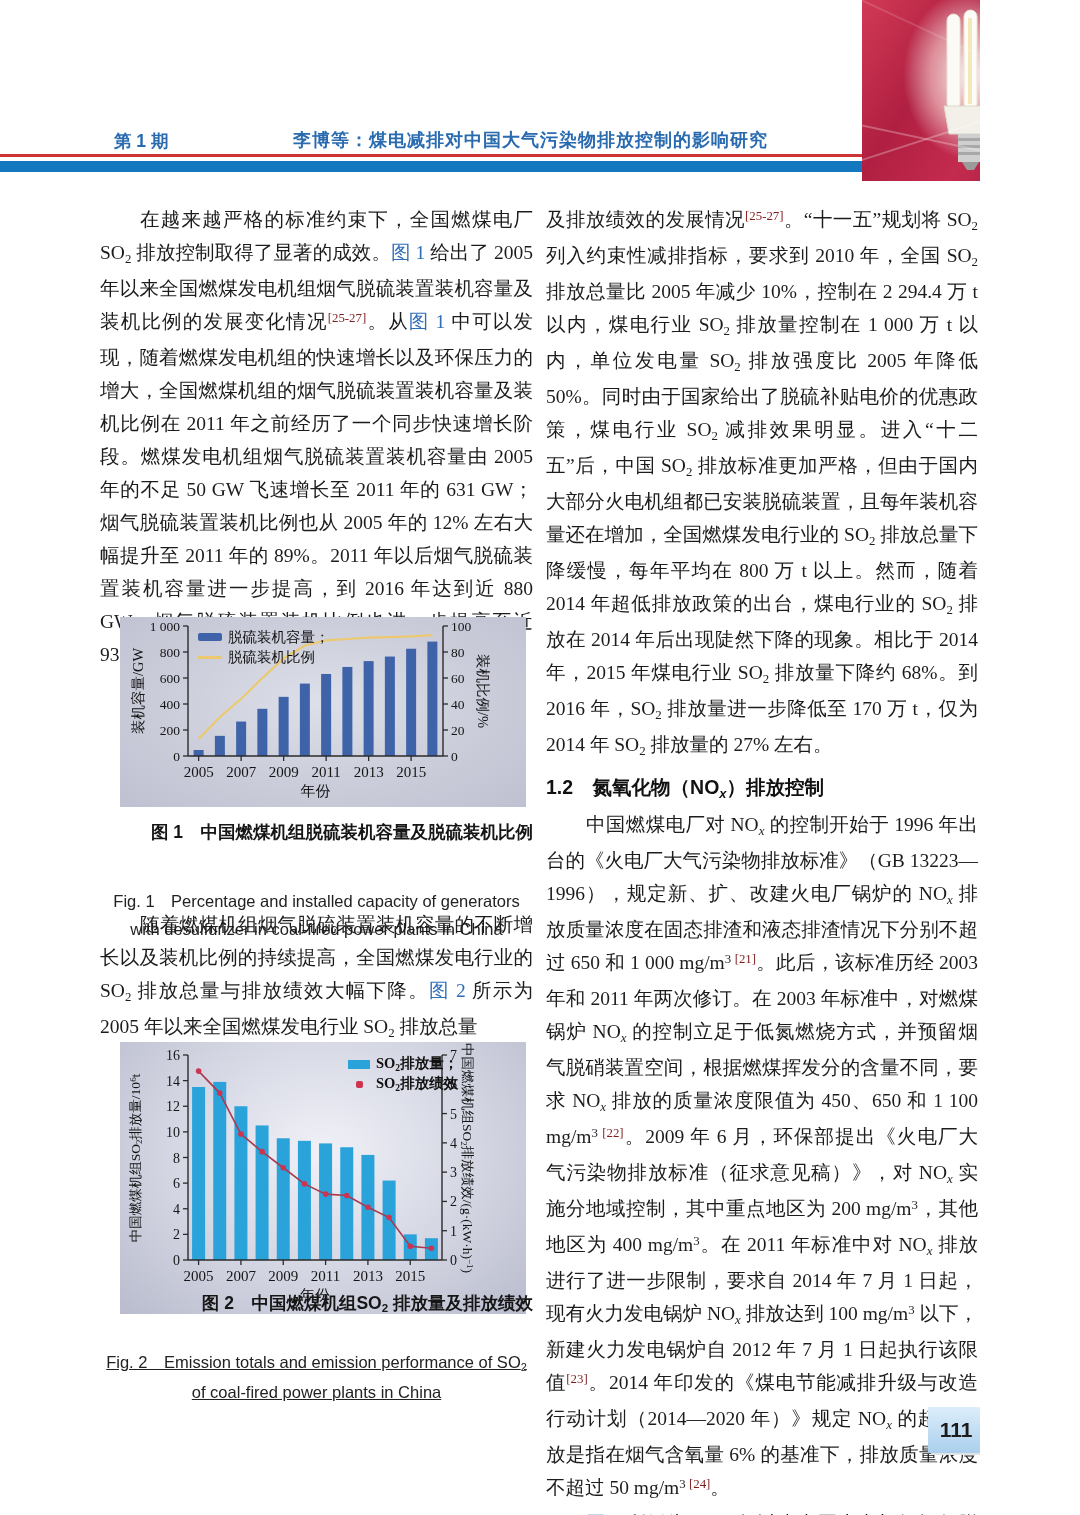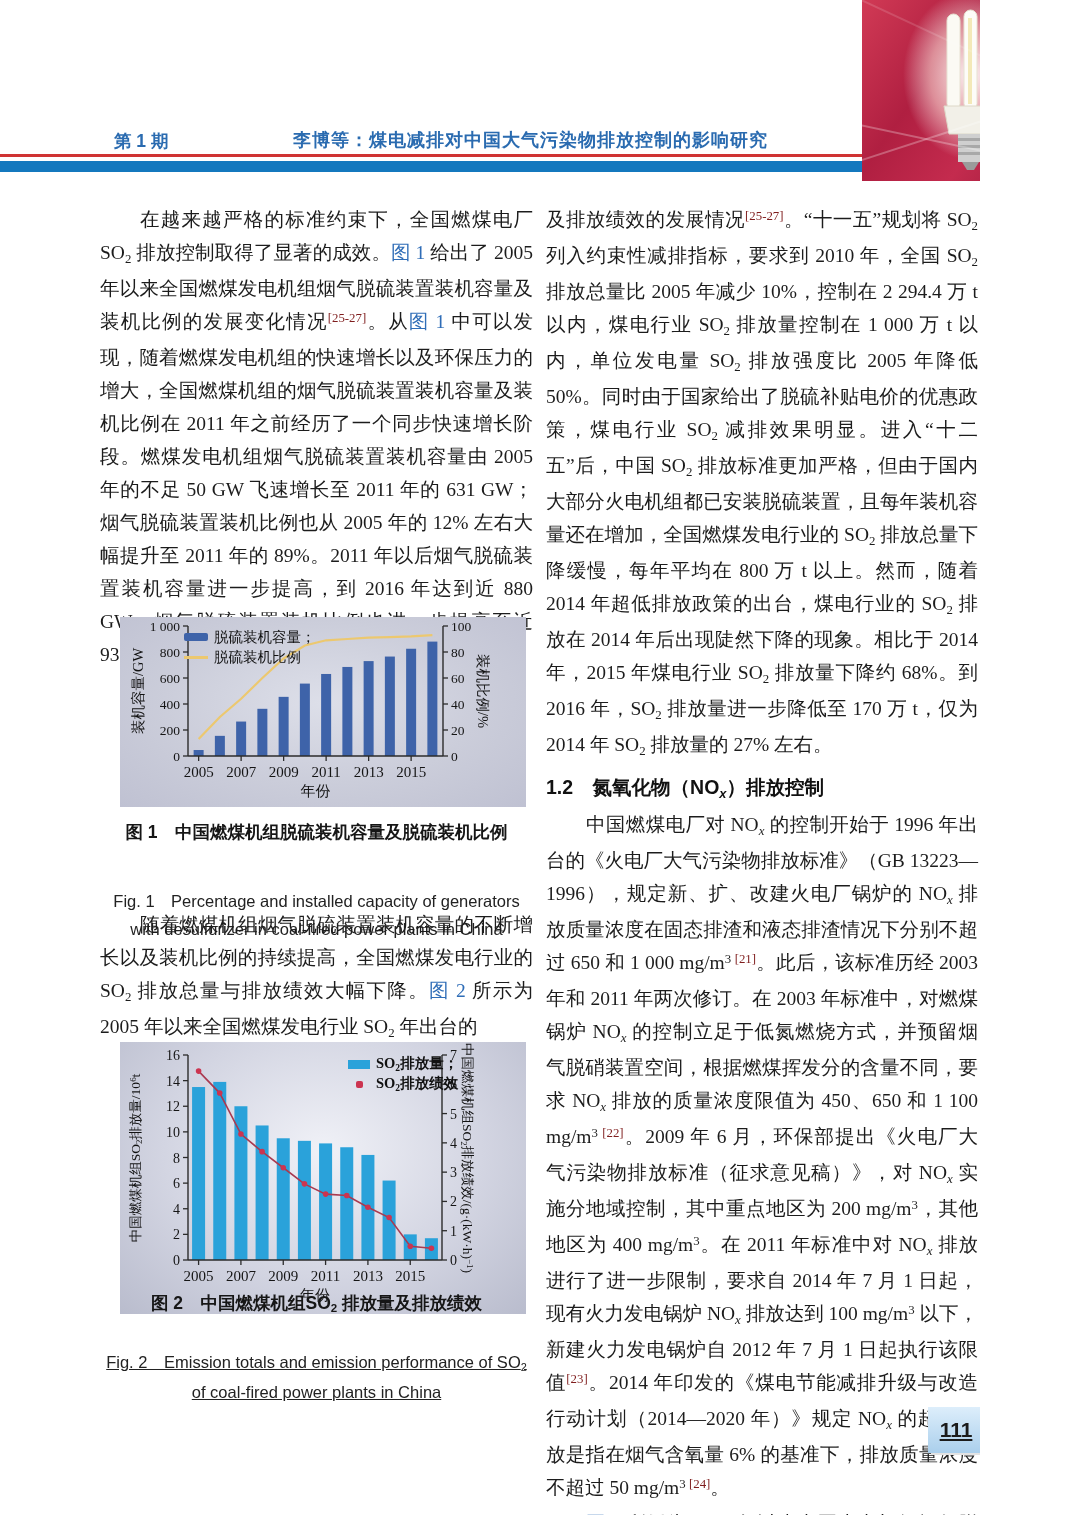--- a/index.html
+++ b/index.html
@@ -51,31 +51,31 @@
 
   .vlabel{position:absolute;white-space:nowrap;color:#111;}
   .vl-left{transform:translate(-50%,-50%) rotate(-90deg);}
   .vl-right{transform:translate(-50%,-50%) rotate(90deg);}
   .f1-yl{left:18px;top:74px;font-size:14.5px;}
   .f1-yr{left:362px;top:74px;font-size:14.5px;}
   .f2-yl{left:16px;top:116px;font-size:13.5px;}
   .f2-yr{left:347px;top:116px;font-size:13.5px;}
 
   
-  .cap-zh{position:absolute;left:100px;width:433px;text-align:center;
+  .cap-zh{position:absolute;left:100px;width:433px;text-align:right;
           font:bold 17.5px "Liberation Sans",sans-serif;color:#161616;}
   .cap-en{position:absolute;left:100px;width:433px;text-align:center;
           font:16.5px "Liberation Sans",sans-serif;color:#222;line-height:28px;}
 
   
   .pagenum{position:absolute;left:928px;top:1407px;width:56px;height:46px;
            background:linear-gradient(180deg,#ddeefb 0%,#aacfec 100%);
            box-shadow:3px 2px 0 #e3e3e3;
            font:bold 21px "Liberation Sans",sans-serif;color:#1b1b1b;
-           display:flex;align-items:center;justify-content:center;text-decoration:underline;}
+           display:flex;align-items:center;justify-content:center;}
 </style>
 </head>
 <body>
 
 <div id="page">
 
   <div class="hdr-issue">第 1 期</div>
   <div class="hdr-title">李博等：煤电减排对中国大气污染物排放控制的影响研究</div>
   <div class="rule-red"></div>
   <div class="rule-blue"></div>
@@ -159,41 +159,41 @@
         <text x="163.625" y="160" text-anchor="middle" font-size="15" fill="#151515">2009</text>
         <line x1="206.125" y1="139" x2="206.125" y2="144" stroke="#2b2b2b" stroke-width="1.3"></line>
         <text x="206.125" y="160" text-anchor="middle" font-size="15" fill="#151515">2011</text>
         <line x1="248.625" y1="139" x2="248.625" y2="144" stroke="#2b2b2b" stroke-width="1.3"></line>
         <text x="248.625" y="160" text-anchor="middle" font-size="15" fill="#151515">2013</text>
         <line x1="291.125" y1="139" x2="291.125" y2="144" stroke="#2b2b2b" stroke-width="1.3"></line>
         <text x="291.125" y="160" text-anchor="middle" font-size="15" fill="#151515">2015</text>
         <text x="195.5" y="179" text-anchor="middle" font-size="15" fill="#151515">年份</text>
         <polyline points="78.625,122.1 99.875,100 121.125,81.8 142.375,61 163.625,41.5 184.875,28.5 206.125,23.299999999999997 227.375,22 248.625,20.700000000000003 269.875,20.049999999999997 291.125,19.39999999999999 312.375,18.099999999999994" fill="none" stroke="#ecc86f" stroke-width="2.2"></polyline>
       </svg>
-    <div class="legend" style="left:64px;top:10px;">
+    <div class="legend" style="left:78px;top:10px;">
       <div class="lrow">
         <span class="sw sw-bar1"></span>
         <span><span>脱硫装机容量；</span></span>
       </div>
       <div class="lrow">
         <span class="sw sw-line1"></span>
         <span><span>脱硫装机比例</span></span>
       </div>
     </div>
     <div class="vlabel vl-left f1-yl"><span>装机容量/GW</span></div>
     <div class="vlabel vl-right f1-yr"><span>装机比例/%</span></div>
   </div>
   <div class="cap-zh" style="top:820px;">图 1　中国燃煤机组脱硫装机容量及脱硫装机比例</div>
   <div class="cap-en" style="top:846px;margin-top:41px;">
     <div>Fig. 1　Percentage and installed capacity of generators</div>
     <div>with desulfurizer in coal-fired power plants in China</div>
   </div>
 
   <div class="col" style="left:100px;top:908px;">
-    <div class="para indent"><span>随着燃煤机组烟气脱硫装置装机容量的不断增长以及装机比例的持续提高，全国燃煤发电行业的 SO</span><span class="r-sub">2</span><span> 排放总量与排放绩效大幅下降。</span><span class="r-blue">图 2</span><span> 所示为 2005 年以来全国燃煤发电行业 SO</span><span class="r-sub">2</span><span> 年出台的</span></div>
+    <div class="para indent"><span>随着燃煤机组烟气脱硫装置装机容量的不断增长以及装机比例的持续提高，全国燃煤发电行业的 SO</span><span class="r-sub">2</span><span> 排放总量与排放绩效大幅下降。</span><span class="r-blue">图 2</span><span> 所示为 2005 年以来全国燃煤发电行业 SO</span><span class="r-sub">2</span><span> 排放总量</span></div>
   </div>
 
   <div class="figbox figbg2">
     <svg id="fig2-svg" width="406" height="272">
         <rect x="72.08333333333333" y="45.03125" width="13" height="172.96875" fill="#2aa2da"></rect>
         <rect x="93.25" y="39.90625" width="13" height="178.09375" fill="#2aa2da"></rect>
         <rect x="114.41666666666667" y="64.25" width="13" height="153.75" fill="#2aa2da"></rect>
         <rect x="135.58333333333334" y="83.46875" width="13" height="134.53125" fill="#2aa2da"></rect>
         <rect x="156.75000000000003" y="96.28125" width="13" height="121.71875" fill="#2aa2da"></rect>
         <rect x="177.91666666666669" y="98.84374999999999" width="13" height="119.15625000000001" fill="#2aa2da"></rect>

